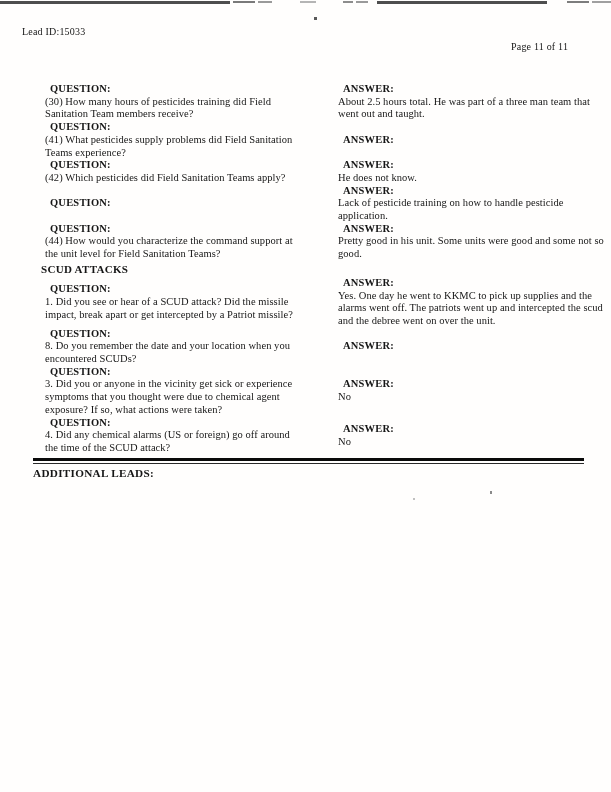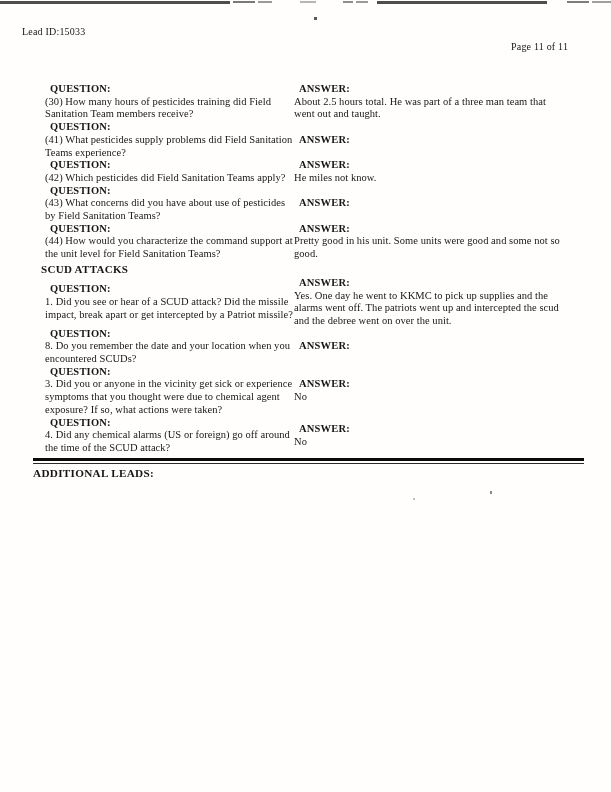--- a/index.html
+++ b/index.html
@@ -48,21 +48,21 @@
     position: absolute; left: 0; top: 83px; width: 611px;
   }
   .qa-row {
     display: flex;
     align-items: center;
     padding-left: 45px;
     font-size: 10.5px;
     line-height: 12.7px;
   }
   .q-col { width: 249px; flex: none; }
-  .a-col { width: 272px; flex: none; }
+  .a-col { width: 272px; flex: none; margin-left: 44px; }
   .q-label, .a-label {
     font-weight: 700;
     padding-left: 5px;
     letter-spacing: 0.2px;
   }
   .q-text, .a-text { letter-spacing: 0.05px; }
 
   .section-heading {
     margin: 2px 0 1px 41px;
     font-weight: 700;
@@ -130,31 +130,31 @@
     </div>
   </div>
 
   <div class="qa-row">
     <div class="q-col">
       <div class="q-label">QUESTION:</div>
       <div class="q-text">(42)  Which pesticides did Field Sanitation Teams apply?</div>
     </div>
     <div class="a-col">
       <div class="a-label">ANSWER:</div>
-      <div class="a-text">He miles not know.</div>
-    </div>
-  </div>
-
-  <div class="qa-row">
-    <div class="q-col">
-      <div class="q-label">QUESTION:</div>
-      <div class="q-text">(43)  What concerns did you have about use of pesticides by Field Sanitation Teams?</div>
-    </div>
-    <div class="a-col">
-      <div class="a-label">ANSWER:</div>
+      <div class="a-text">He does not know.</div>
+    </div>
+  </div>
+
+  <div class="qa-row">
+    <div class="q-col">
+      <div class="q-label">QUESTION:</div>
+    </div>
+    <div class="a-col">
+      <div class="a-label">ANSWER:</div>
+      <div class="a-text">Lack of pesticide training on how to handle pesticide application.</div>
     </div>
   </div>
 
   <div class="qa-row">
     <div class="q-col">
       <div class="q-label">QUESTION:</div>
       <div class="q-text">(44)  How would you characterize the command support at the unit level for Field Sanitation Teams?</div>
     </div>
     <div class="a-col">
       <div class="a-label">ANSWER:</div>

